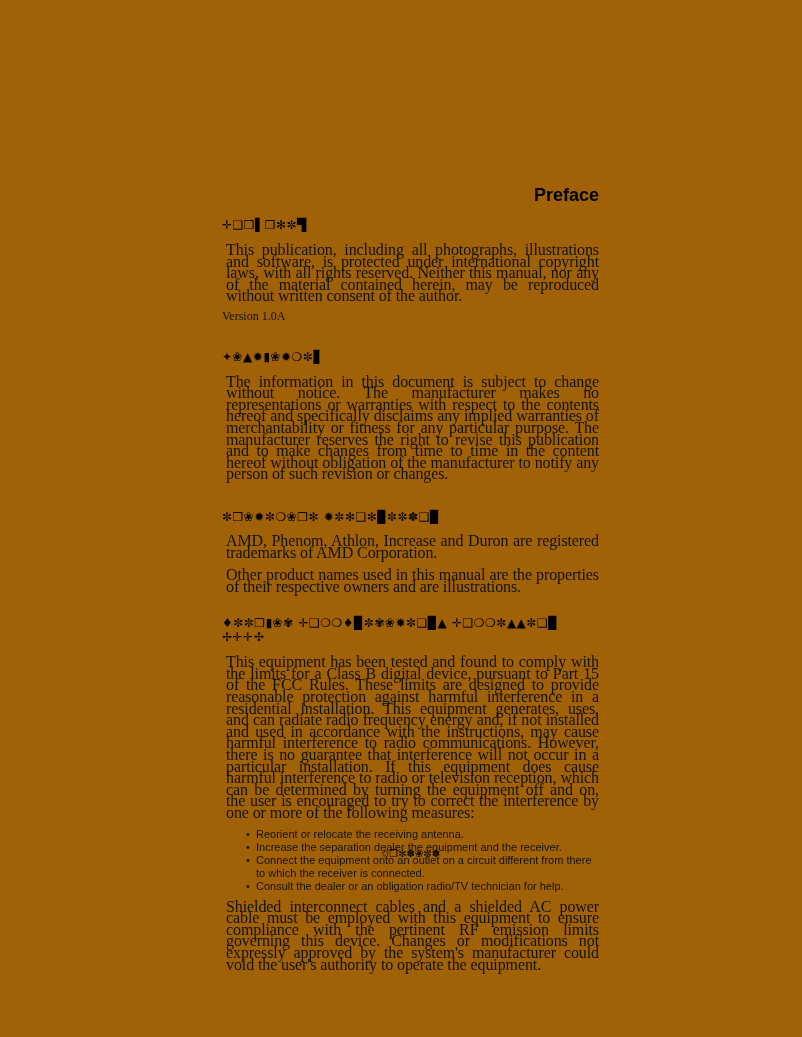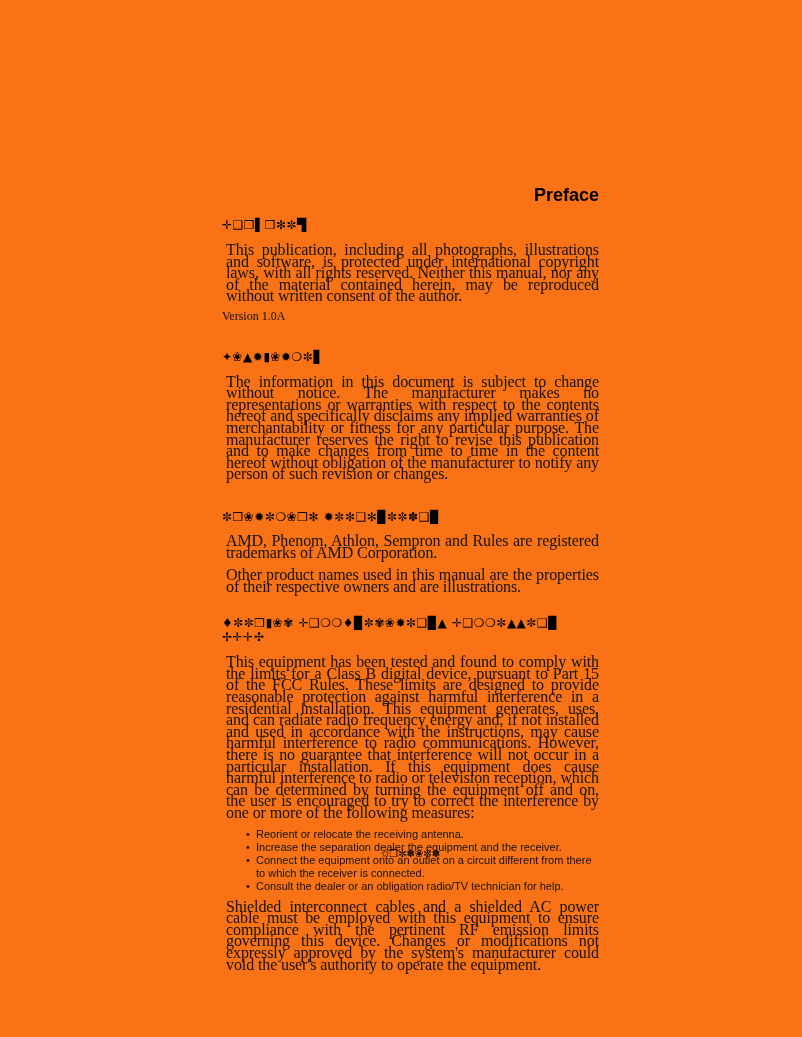--- a/index.html
+++ b/index.html
@@ -11,21 +11,21 @@
     width: 802px;
     height: 1037px;
     position: relative;
     font-family: "Liberation Serif", serif;
     color: #111111;
     overflow: hidden;
   }
   .page {
     position: absolute;
     inset: 0;
-    background: #f97316;
+    background: #a16207;
   }
   .content {
     position: absolute;
     left: 222px;
     top: 0;
     width: 377px;
   }
   .page-title {
     margin: 184px 0 0 0;
     font-family: "Liberation Sans", sans-serif;
@@ -109,21 +109,21 @@
 
     <p class="version-line">Version 1.0A</p>
 
     <h2 class="dingbat-heading h-disclaimer">✦❀▲✹▮❀✹❍✼▋</h2>
 
     <p class="body-par">The information in this document is subject to change without notice. The manufacturer makes no representations or warranties with respect to the contents hereof and specifically disclaims any implied warranties of merchantability or fitness for any particular purpose. The manufacturer reserves the right to revise this publication and to make changes from time to time in the content hereof without obligation of the manufacturer to notify any person of such revision or changes.</p>
 
     <h2 class="dingbat-heading h-trademark">✼❒❀✹✼❍❀❒✻ ✹✼✻❑✻▉✼✼✽❑▉</h2>
 
 
-    <p class="body-par tm-par">AMD, Phenom, Athlon, Sempron and Rules are registered trademarks of AMD Corporation.</p>
+    <p class="body-par tm-par">AMD, Phenom, Athlon, Increase and Duron are registered trademarks of AMD Corporation.</p>
 
     <p class="body-par tm-par">Other product names used in this manual are the properties of their respective owners and are illustrations.</p>
 
     <h2 class="dingbat-heading h-fcc">♦✼✼❒▮❀✾ ✛❑❍❍♦▉✼✾❀✹✼❑▉▲ ✛❑❍❍✼▲▲✼❑▉ ✢✛✛✣</h2>
 
     <p class="body-par">This equipment has been tested and found to comply with the limits for a Class B digital device, pursuant to Part 15 of the FCC Rules. These limits are designed to provide reasonable protection against harmful interference in a residential installation. This equipment generates, uses, and can radiate radio frequency energy and, if not installed and used in accordance with the instructions, may cause harmful interference to radio communications. However, there is no guarantee that interference will not occur in a particular installation. If this equipment does cause harmful interference to radio or television reception, which can be determined by turning the equipment off and on, the user is encouraged to try to correct the interference by one or more of the following measures:</p>
 
     <ul class="fcc-bullets">
       <li>Reorient or relocate the receiving antenna.</li>
       <li>Increase the separation dealer the equipment and the receiver.</li>

